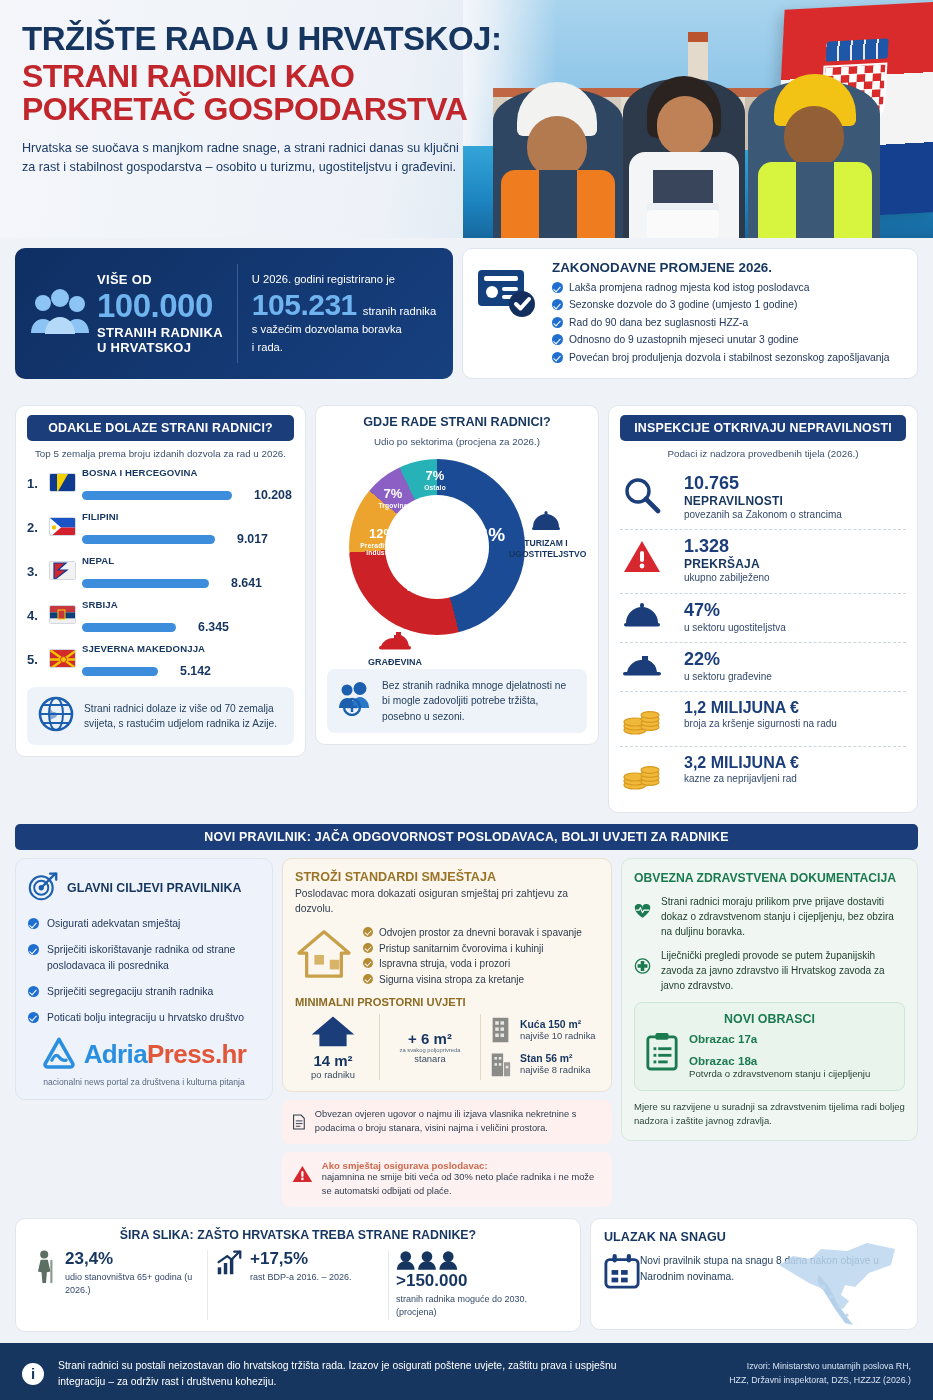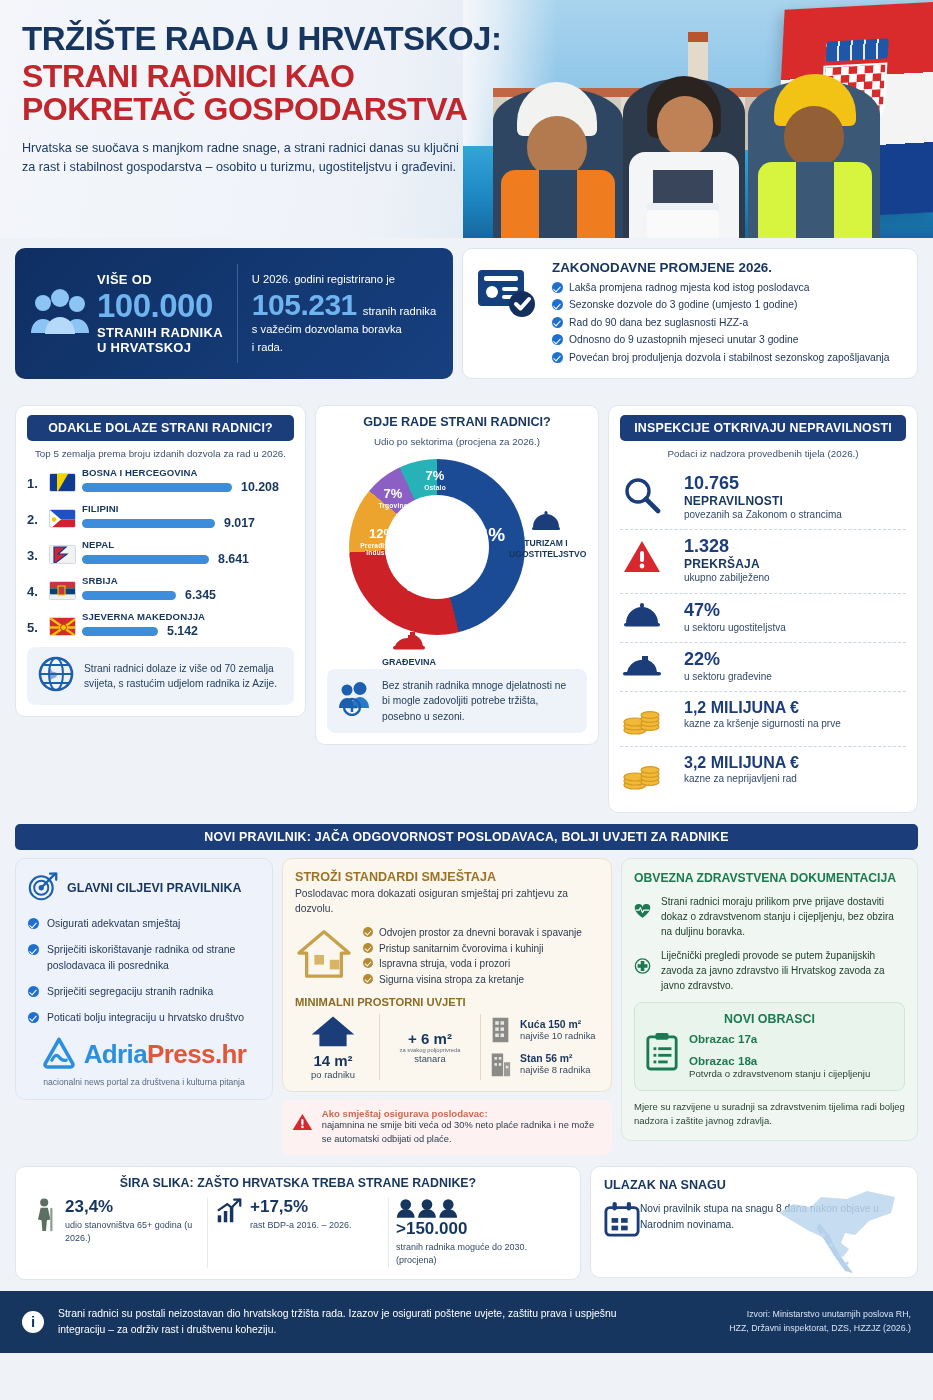--- a/index.html
+++ b/index.html
@@ -106,21 +106,21 @@
   .cols { display:flex; gap:9px; padding:10px 15px 0 15px; align-items:flex-start; }
   .col { background:#fff; border:1px solid #e1e6ee; border-radius:10px; padding:9px 11px 11px; }
   .c1 { width:291px; } .c2 { width:284px; } .c3 { flex:1; }
 
   .subcap { font-size:9.8px; color:#3c516f; text-align:center; margin:7px 0 8px; }
   .rank { display:flex; align-items:flex-start; gap:6px; margin-bottom:9px; }
   .rnum { font-size:13px; font-weight:bold; color:#16355f; width:16px; padding-top:9px;}
   .flag-sm { width:27px; height:19px; flex:0 0 27px; margin-top:6px; border:1px solid #d3d9e3; border-radius:2px; overflow:hidden; position:relative;}
   .rbody { flex:1; }
   .cname { font-size:9.6px; font-weight:bold; color:#16355f; letter-spacing:.1px;}
-  .barline { display:flex; align-items:center; gap:9px; margin-top:2px;}
+  .barline { display:flex; align-items:center; gap:22px; margin-top:10px;}
   .bar { height:9px; background:#3d8ddd; border-radius:5px; }
   .bval { font-size:12.4px; font-weight:bold; color:#16355f; }
 
   .note { background:#eef3fa; border-radius:8px; padding:9px 11px; display:flex; gap:10px; align-items:center; margin-top:4px;}
   .note p { font-size:10.2px; line-height:1.5; color:#25405f; }
 
   .donut-wrap { position:relative; height:210px; margin-top:2px; }
   .donut {
     position:absolute; left:22px; top:4px; width:176px; height:176px; border-radius:50%;
     background: conic-gradient(
@@ -130,21 +130,21 @@
       #8b5fc4 309.6deg 334.8deg,
       #27b2b8 334.8deg 360deg);
   }
   .donut-hole { position:absolute; left:58px; top:40px; width:104px; height:104px; border-radius:50%; background:#fff; }
   .dlab { position:absolute; color:#fff; text-align:center; font-weight:bold; }
   .dlab .p { font-size:19px; line-height:1; }
   .dlab .p.sm { font-size:13px; }
   .dlab .n { font-size:6.6px; letter-spacing:.2px; margin-top:2px;}
   .sidelab { position:absolute; right:4px; top:56px; width:74px; text-align:center; color:#16355f;}
   .sidelab .txt{ font-size:8.6px; font-weight:bold; line-height:1.3; margin-top:3px;}
-  .botlab { position:absolute; left:32px; bottom:-2px; width:100px; text-align:center; color:#16355f;}
+  .botlab { position:absolute; left:18px; bottom:-2px; width:100px; text-align:center; color:#16355f;}
   .botlab .txt{ font-size:9px; font-weight:bold; margin-top:2px;}
 
   .insp-row { display:flex; gap:22px; align-items:flex-start; padding:7px 2px; }
   .insp-ico { width:40px; flex:0 0 40px; text-align:center; padding-top:2px;}
   .insp-num { font-size:18px; font-weight:bold; color:#1b3d7a; line-height:1.1; }
   .insp-num.small-n { font-size:16px; }
   .insp-lab { font-size:12px; font-weight:bold; color:#16355f; letter-spacing:.2px;}
   .insp-sub { font-size:10px; color:#33496b; line-height:1.45;}
   .dash { border-bottom:1px dashed #ccd5e2; }
 
@@ -551,21 +551,21 @@
                 <ellipse cx="13" cy="21" rx="11" ry="4"></ellipse>
                 <ellipse cx="28" cy="26" rx="9" ry="3.4"></ellipse>
                 <ellipse cx="28" cy="22" rx="9" ry="3.4"></ellipse>
                 <ellipse cx="28" cy="18" rx="9" ry="3.4"></ellipse>
                 <ellipse cx="28" cy="14" rx="9" ry="3.4"></ellipse>
               </g>
             </svg>
         </div>
         <div>
           <div class="insp-num small-n">1,2 MILIJUNA €</div>
-          <div class="insp-sub">kazne za kršenje sigurnosti na prve</div>
+          <div class="insp-sub">broja za kršenje sigurnosti na radu</div>
         </div>
       </div>
       <div class="dash"></div>
 
       <div class="insp-row">
         <div class="insp-ico">
           <svg viewBox="0 0 40 34" width="40" height="34">
               <g fill="#f0b93a" stroke="#d99a20" stroke-width="1.2">
                 <ellipse cx="13" cy="29" rx="11" ry="4"></ellipse>
                 <ellipse cx="13" cy="25" rx="11" ry="4"></ellipse>
@@ -715,20 +715,27 @@
                   </svg>
                 <div>
                     <div class="m-sub" style="font-size:10.4px;font-weight:bold;color:#16355f;">Stan 56 m²</div>
                     <div class="m-sub">najviše 8 radnika</div>
                   </div>
               </div>
             </div>
           </div>
         </div>
 
+        <div class="infobox doc">
+          <svg viewBox="0 0 26 30" width="24" height="28">
+              <path d="M3 2h14l6 6v20H3z" fill="none" stroke="#2c3a4c" stroke-width="2"></path>
+              <path d="M8 13h11M8 18h11M8 23h7" stroke="#2c3a4c" stroke-width="1.8" stroke-linecap="round"></path>
+            </svg>
+          <div class="infotext">Obvezan ovjeren ugovor o najmu ili izjava vlasnika nekretnine s podacima o broju stanara, visini najma i veličini prostora.</div>
+        </div>
 
         <div class="infobox">
           <svg viewBox="0 0 34 30" width="30" height="28">
               <path d="M17 2L33 28H1z" fill="#d7282f"></path>
               <rect x="15.2" y="10" width="3.6" height="10" rx="1.8" fill="#fff"></rect>
               <circle cx="17" cy="23" r="2.1" fill="#fff"></circle>
             </svg>
           <div>
             <div style="font-size:9.6px;font-weight:bold;color:#d06a4e;">Ako smještaj osigurava poslodavac:</div>
             <div class="infotext">najamnina ne smije biti veća od 30% neto plaće radnika i ne može se automatski odbijati od plaće.</div>

